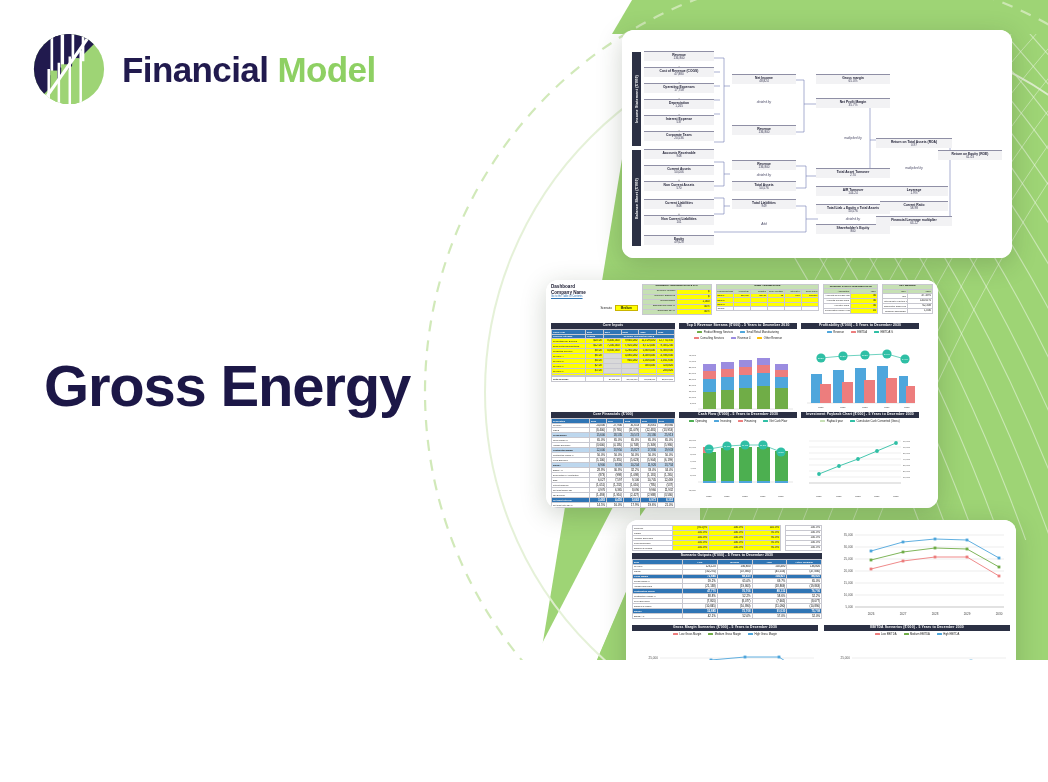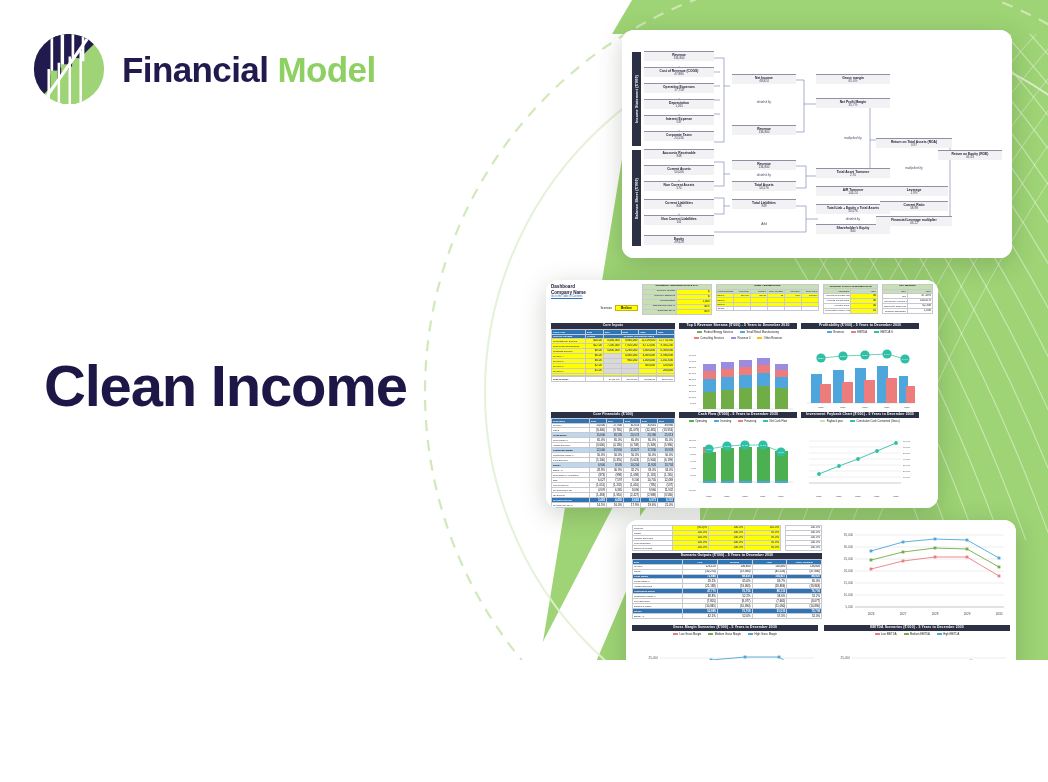--- a/index.html
+++ b/index.html
@@ -203,21 +203,21 @@
             <path d="M65,26 L65,104"></path>
           </g>
           <path d="M-10,110 L110,-10 L110,-30 L-10,90 Z" fill="none"></path>
 
           <path d="M14,96 L80,2" stroke="#ffffff" stroke-width="4" fill="none"></path>
         </g>
       </svg>
       <div class="brand-text"><span class="brand-word-1">Financial</span> <span class="brand-word-2">Model</span></div>
     </div>
 
-    <div class="headline">Clean Income</div>
+    <div class="headline">Gross Energy</div>
 
     <div class="app-icons">
       <svg class="app-icon" viewBox="0 0 100 100">
         <rect x="28" y="10" width="62" height="80" rx="4" fill="#21a366"></rect>
         <rect x="28" y="10" width="31" height="27" fill="#33c481"></rect>
         <rect x="59" y="10" width="31" height="27" fill="#4fd68b"></rect>
         <rect x="59" y="37" width="31" height="26" fill="#21a366"></rect>
         <rect x="28" y="63" width="62" height="27" fill="#107c41"></rect>
         <rect x="28" y="37" width="31" height="26" fill="#1c9e5e" opacity="0"></rect>
         <rect x="10" y="26" width="46" height="48" rx="5" fill="#107c41"></rect>

